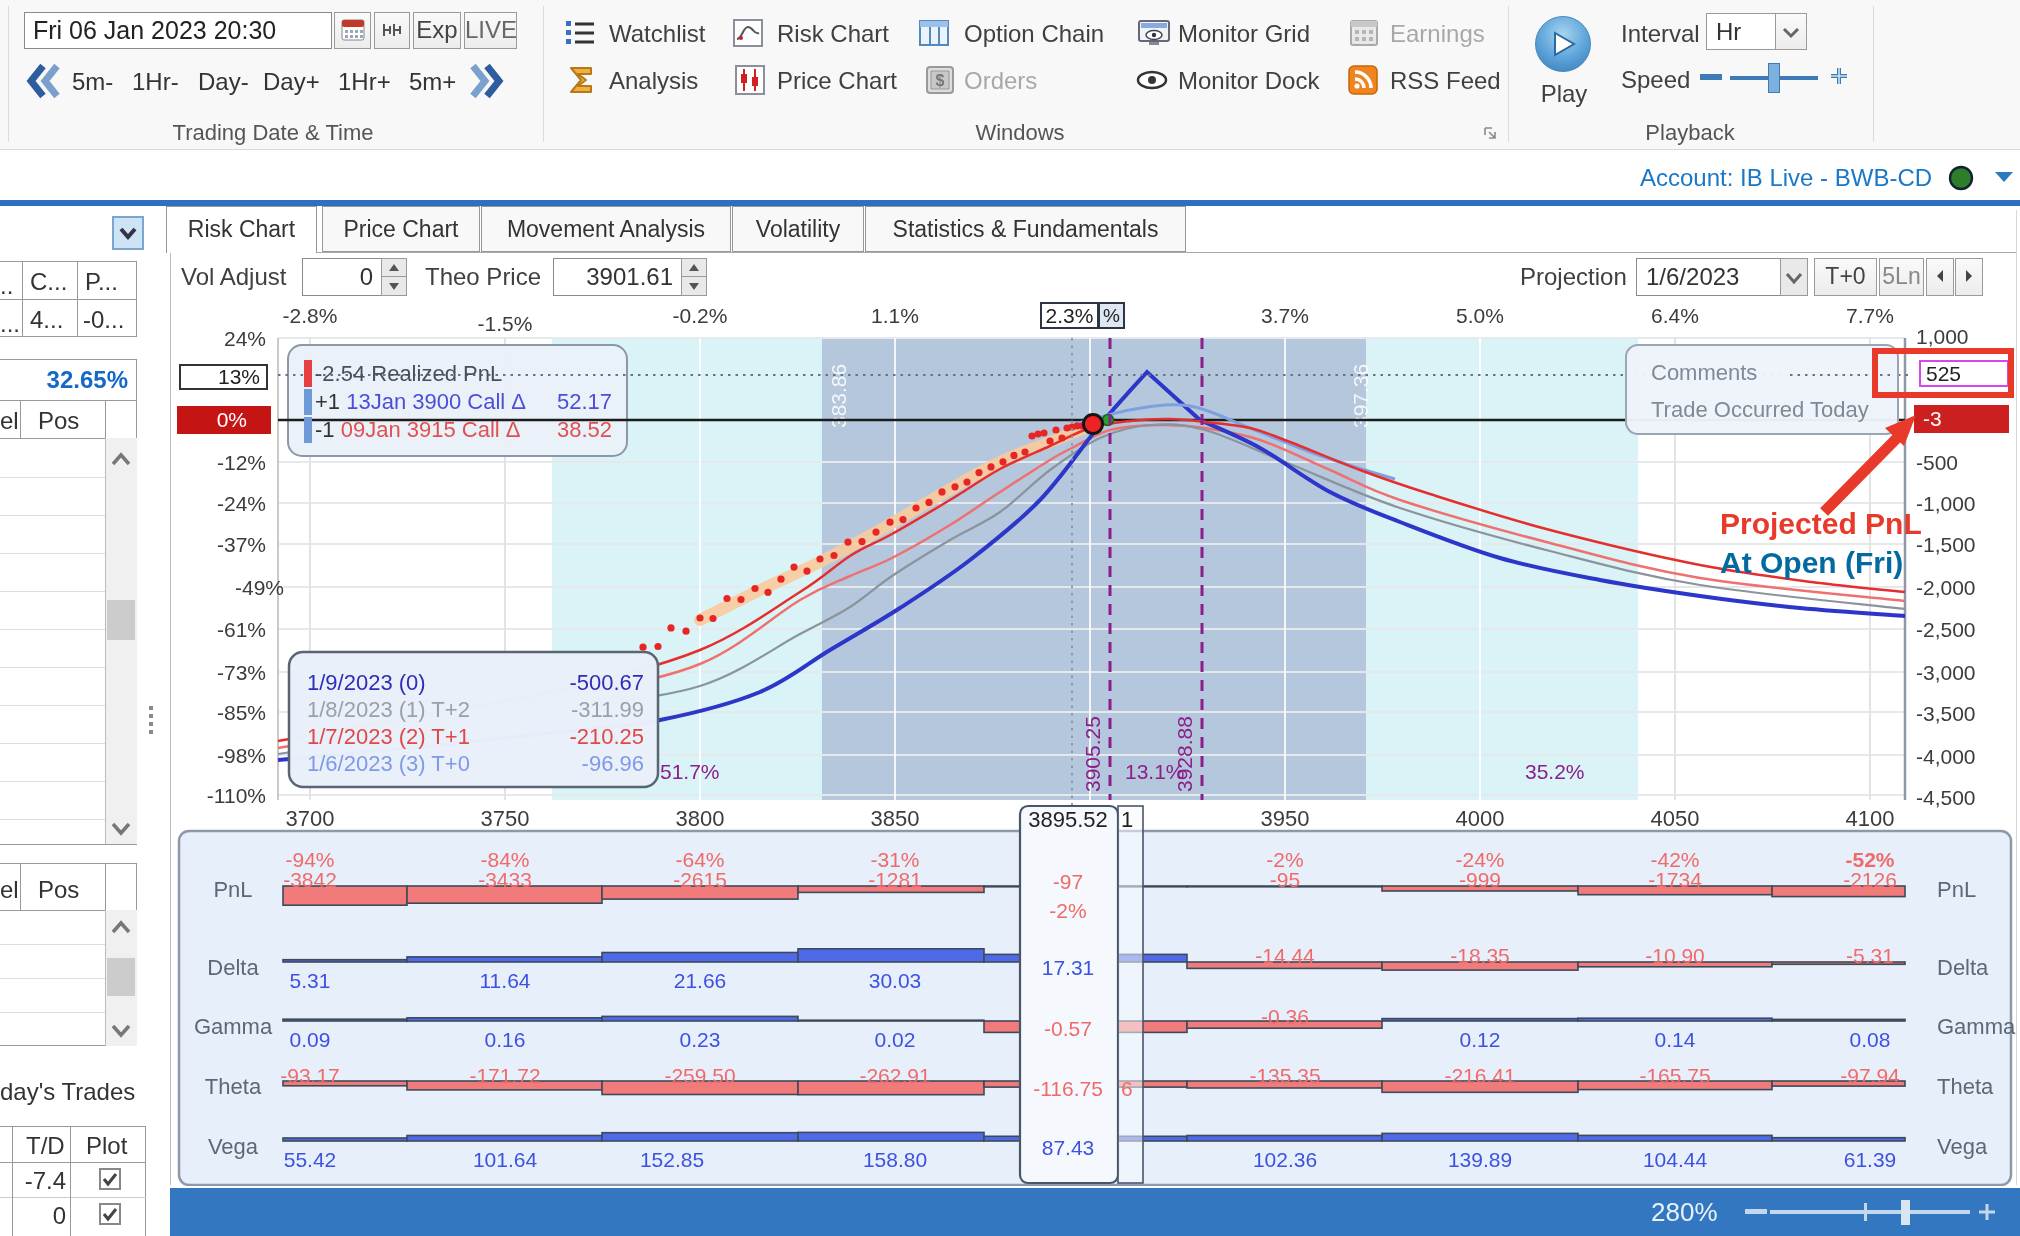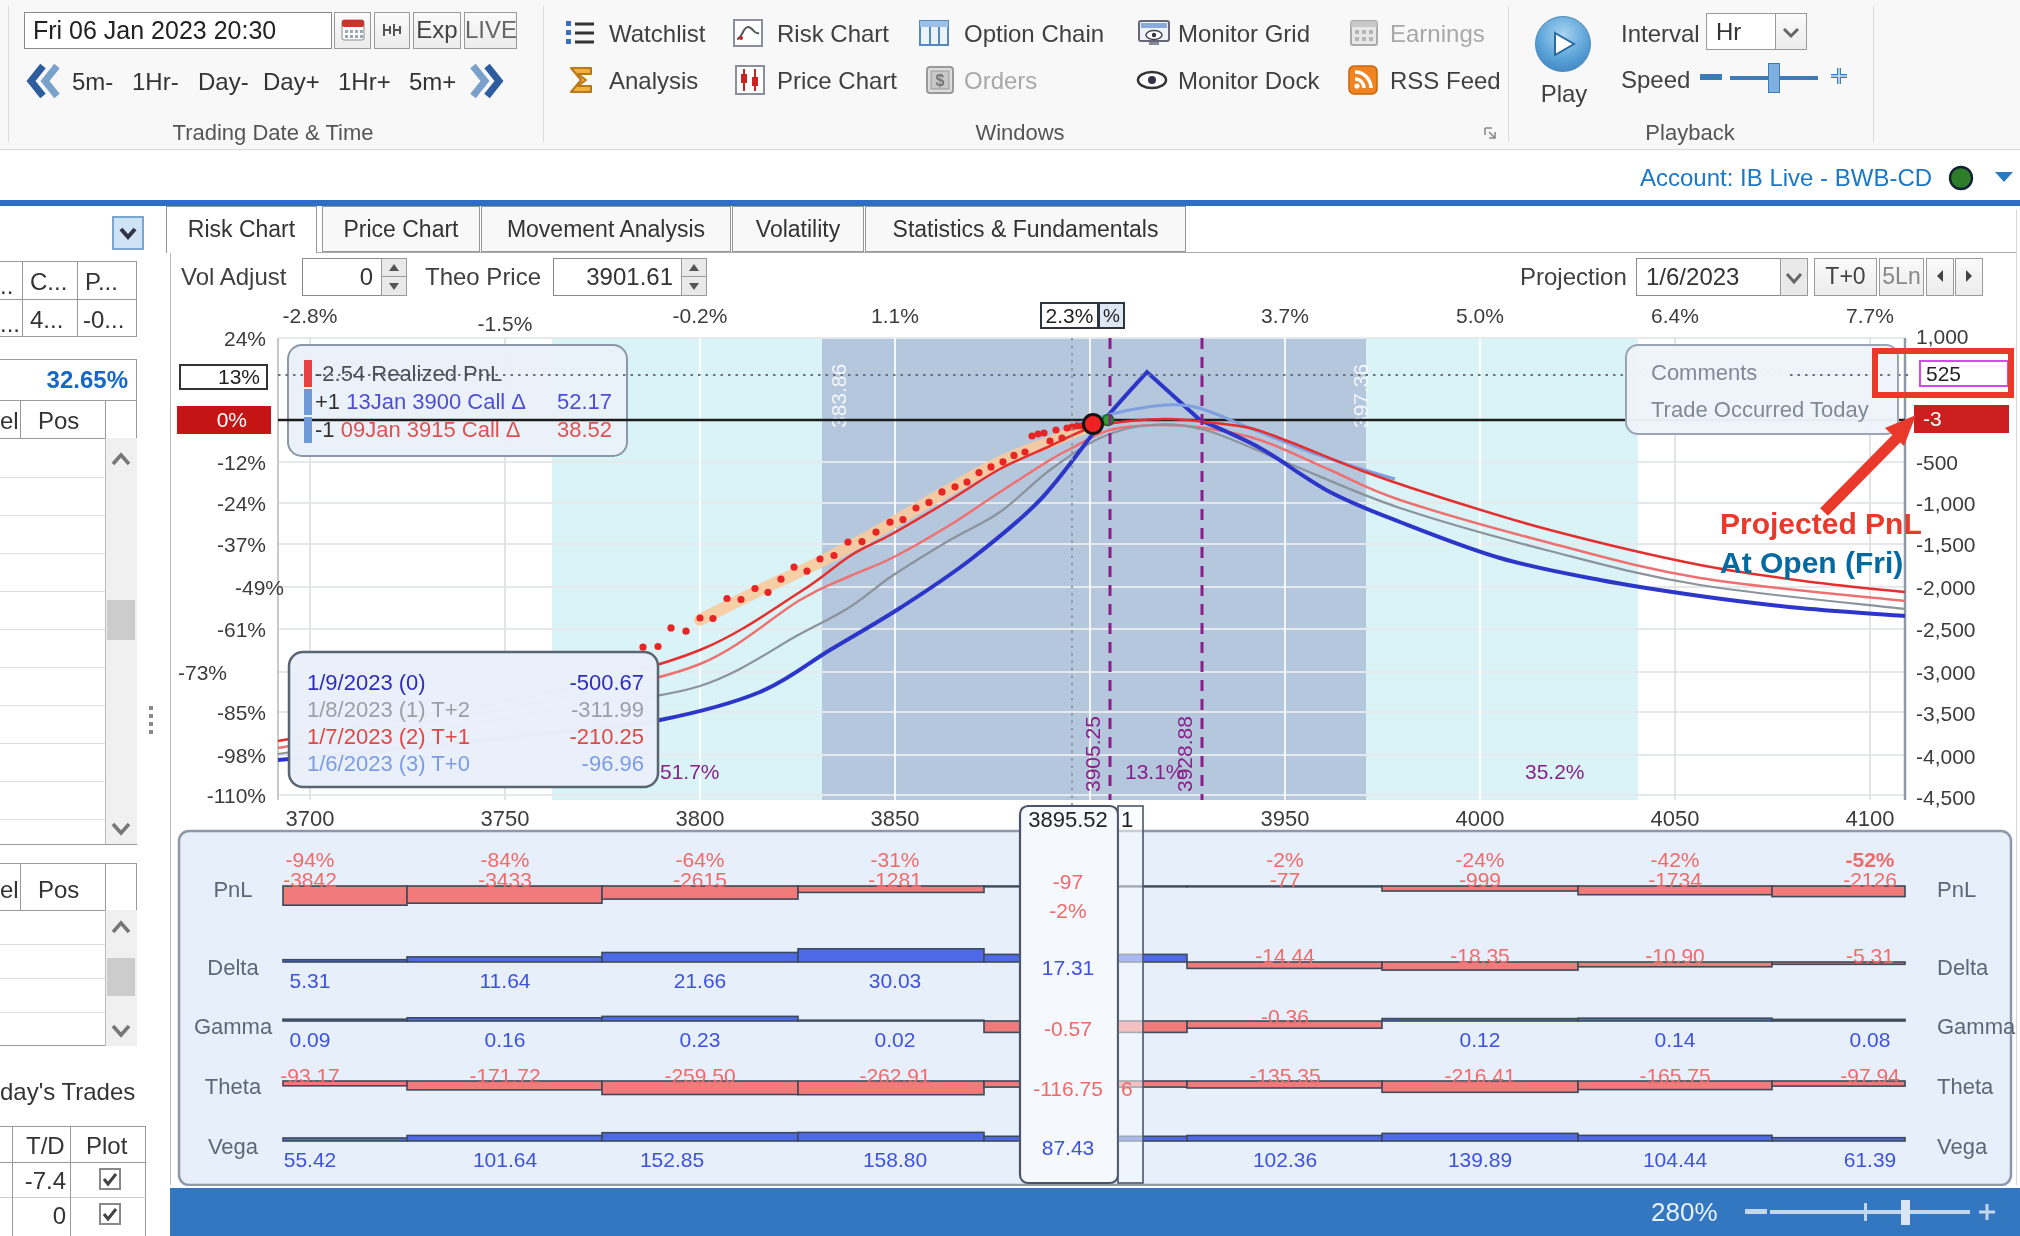--- a/index.html
+++ b/index.html
@@ -470,21 +470,21 @@
 <div class="abs pctlbl ctr" style="left:1675px;top:304px;">6.4%</div>
 <div class="abs pctlbl ctr" style="left:1870px;top:304px;">7.7%</div>
 <div class="abs" style="left:1040px;top:302px;width:59px;height:27px;background:#fff;border:2px solid #2c3540;box-sizing:border-box;font-size:21px;color:#222;text-align:center;line-height:23px;">2.3%</div>
 <div class="abs" style="left:1098px;top:302px;width:27px;height:27px;background:#dfe8f2;border:2px solid #2c3540;box-sizing:border-box;font-size:19px;color:#222;text-align:center;line-height:23px;">%</div>
 <div class="abs pctlbl" style="left:178px;top:327px;width:88px;text-align:right;">24%</div>
 <div class="abs pctlbl" style="left:178px;top:451px;width:88px;text-align:right;">-12%</div>
 <div class="abs pctlbl" style="left:178px;top:492px;width:88px;text-align:right;">-24%</div>
 <div class="abs pctlbl" style="left:178px;top:533px;width:88px;text-align:right;">-37%</div>
 <div class="abs pctlbl" style="left:196px;top:576px;width:88px;text-align:right;">-49%</div>
 <div class="abs pctlbl" style="left:178px;top:618px;width:88px;text-align:right;">-61%</div>
-<div class="abs pctlbl" style="left:178px;top:661px;width:88px;">-73%</div>
+<div class="abs pctlbl" style="left:178px;top:661px;width:88px;text-align:right;">-73%</div>
 <div class="abs pctlbl" style="left:178px;top:701px;width:88px;text-align:right;">-85%</div>
 <div class="abs pctlbl" style="left:178px;top:744px;width:88px;text-align:right;">-98%</div>
 <div class="abs pctlbl" style="left:178px;top:784px;width:88px;text-align:right;">-110%</div>
 <div class="abs" style="left:179px;top:364px;width:89px;height:26px;background:#fff;border:2px solid #333;box-sizing:border-box;font-size:21px;color:#222;text-align:right;line-height:22px;padding-right:6px;">13%</div>
 <div class="abs" style="left:177px;top:406px;width:94px;height:28px;background:#c41414;font-size:21px;color:#fff;text-align:right;line-height:28px;padding-right:24px;box-sizing:border-box;">0%</div>
 <div class="abs pctlbl" style="left:1916px;top:325px;">1,000</div>
 <div class="abs pctlbl" style="left:1916px;top:451px;">-500</div>
 <div class="abs pctlbl" style="left:1916px;top:492px;">-1,000</div>
 <div class="abs pctlbl" style="left:1916px;top:533px;">-1,500</div>
 <div class="abs pctlbl" style="left:1916px;top:576px;">-2,000</div>
@@ -545,21 +545,21 @@
 <div class="abs glbl" style="left:1937px;top:1134px;">Vega</div>
 <div class="abs gval red ctr" style="left:310px;top:848px;">-94%</div>
 <div class="abs gval red ctr" style="left:310px;top:868px;">-3842</div>
 <div class="abs gval red ctr" style="left:505px;top:848px;">-84%</div>
 <div class="abs gval red ctr" style="left:505px;top:868px;">-3433</div>
 <div class="abs gval red ctr" style="left:700px;top:848px;">-64%</div>
 <div class="abs gval red ctr" style="left:700px;top:868px;">-2615</div>
 <div class="abs gval red ctr" style="left:895px;top:848px;">-31%</div>
 <div class="abs gval red ctr" style="left:895px;top:868px;">-1281</div>
 <div class="abs gval red ctr" style="left:1285px;top:848px;">-2%</div>
-<div class="abs gval red ctr" style="left:1285px;top:868px;">-77</div>
+<div class="abs gval red ctr" style="left:1285px;top:868px;">-95</div>
 <div class="abs gval red ctr" style="left:1480px;top:848px;">-24%</div>
 <div class="abs gval red ctr" style="left:1480px;top:868px;">-999</div>
 <div class="abs gval red ctr" style="left:1675px;top:848px;">-42%</div>
 <div class="abs gval red ctr" style="left:1675px;top:868px;">-1734</div>
 <div class="abs gval red ctr" style="left:1870px;top:848px;font-weight:bold;">-52%</div>
 <div class="abs gval red ctr" style="left:1870px;top:868px;">-2126</div>
 <div class="abs gval blue ctr" style="left:310px;top:969px;">5.31</div>
 <div class="abs gval blue ctr" style="left:505px;top:969px;">11.64</div>
 <div class="abs gval blue ctr" style="left:700px;top:969px;">21.66</div>
 <div class="abs gval blue ctr" style="left:895px;top:969px;">30.03</div>

